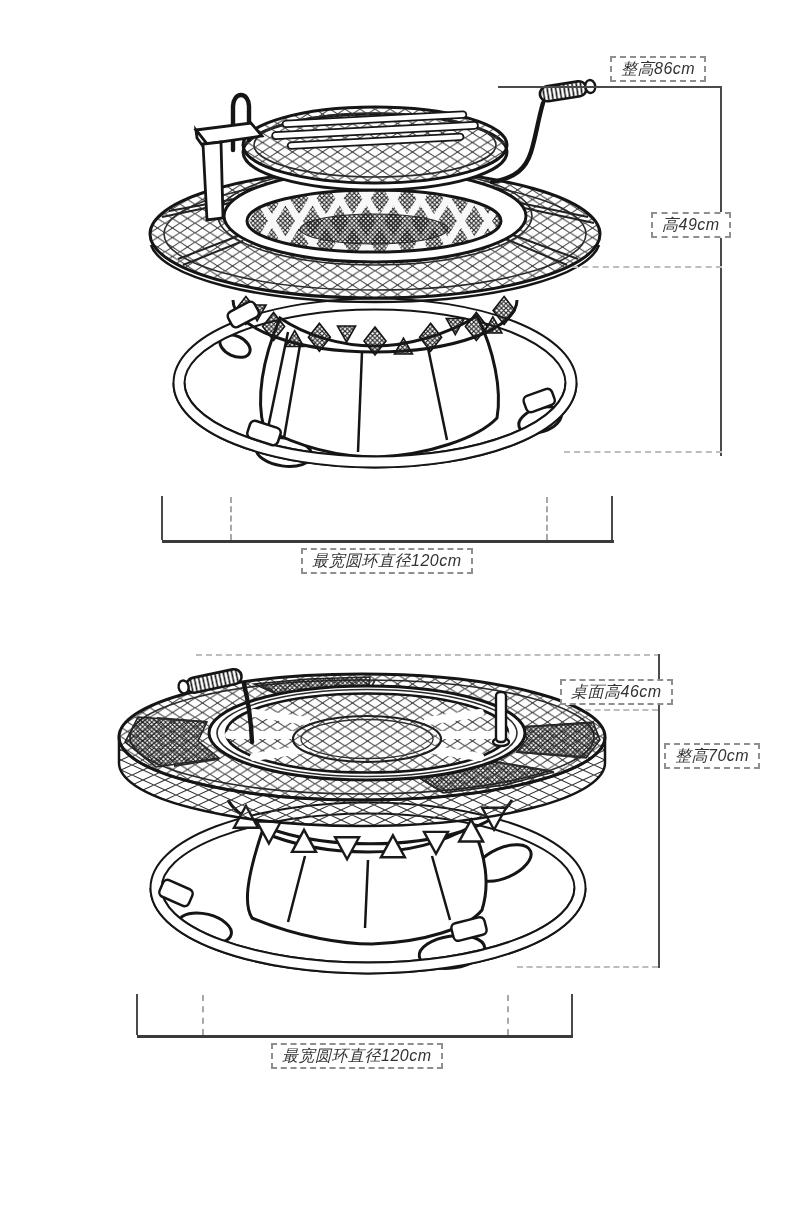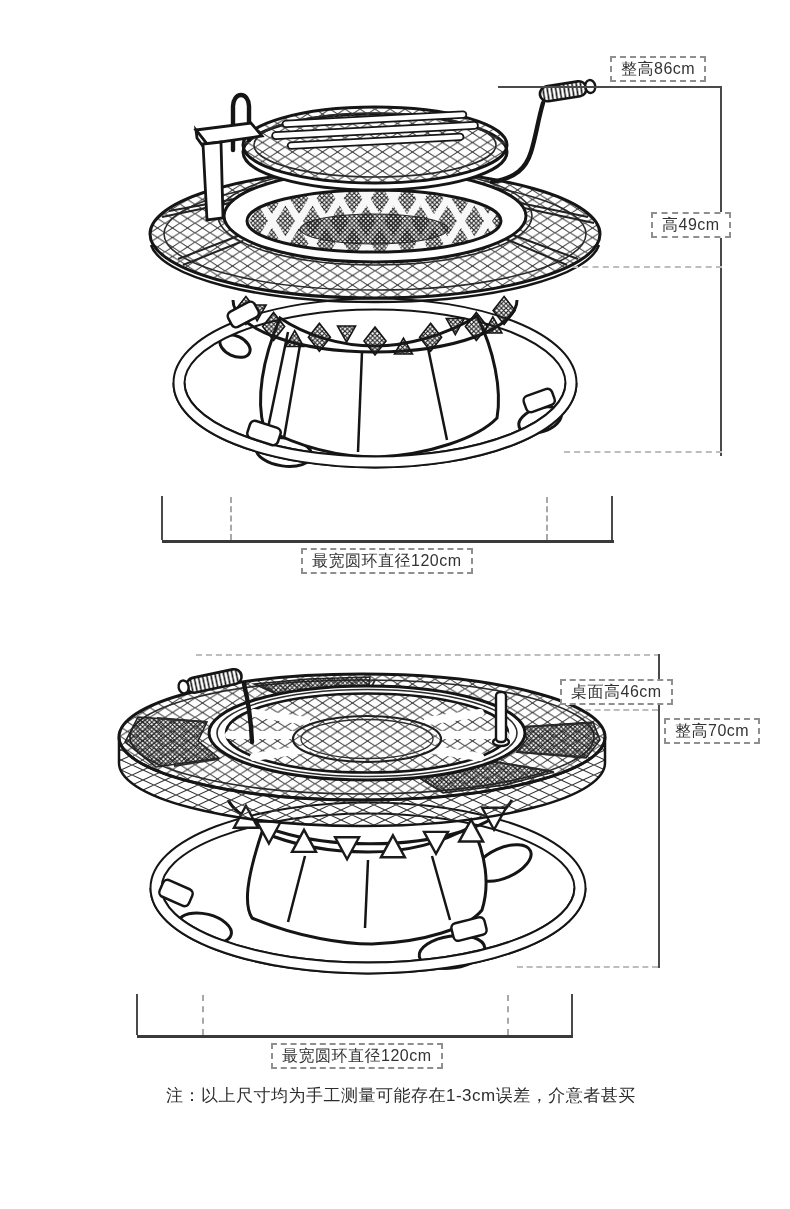--- a/index.html
+++ b/index.html
@@ -1,17 +1,17 @@
 <!DOCTYPE html>
 <html><head>
 <meta charset="utf-8">
 <style>
   html,body{margin:0;padding:0;background:#fff;}
   #stage{position:relative;width:790px;height:1195px;background:#ffffff;overflow:hidden;
-         font-family:"Liberation Sans",sans-serif;}
+         font-family:"Liberation Sans",sans-serif;font-style:italic;}
   svg{position:absolute;left:0;top:0;}
 
   
   .wf  {fill:#ffffff;stroke:#151515;stroke-width:3;}
   .w24 {fill:#ffffff;stroke:#151515;stroke-width:2.4;}
   .w25 {fill:#ffffff;stroke:#151515;stroke-width:2.5;}
   .w26 {fill:#ffffff;stroke:#151515;stroke-width:2.6;}
   .w28 {fill:#ffffff;stroke:#151515;stroke-width:2.8;}
   .s3  {stroke:#151515;stroke-width:3;}
   .s25 {stroke:#151515;stroke-width:2.5;}
@@ -233,17 +233,16 @@
   <div class="dim-solid-v" style="left:658px;top:654px;height:314px;"></div>
   <div class="dim-dash-h" style="left:585px;top:709px;width:73px;"></div>
   <div class="dim-dash-h" style="left:517px;top:966px;width:141px;"></div>
   <div class="dim-thick-h" style="left:137px;top:1035px;width:436px;"></div>
   <div class="dim-solid-v" style="left:136px;top:994px;height:41px;"></div>
   <div class="dim-solid-v" style="left:571px;top:994px;height:41px;"></div>
   <div class="dim-dash-v" style="left:202px;top:995px;height:40px;"></div>
   <div class="dim-dash-v" style="left:507px;top:995px;height:40px;"></div>
 
   <div class="dim-label" style="left:560px;top:679px;">桌面高46cm</div>
-  <div class="dim-label" style="left:664px;top:718px;">整高70cm</div>
+  <div class="dim-label" style="left:664px;top:743px;">整高70cm</div>
   <div class="dim-label" style="left:271px;top:1043px;">最宽圆环直径120cm</div>
 
-  <div class="note" style="left:166px;top:1084px;">注：以上尺寸均为手工测量可能存在1-3cm误差，介意者甚买</div>
 </div>
 
 </body></html>

